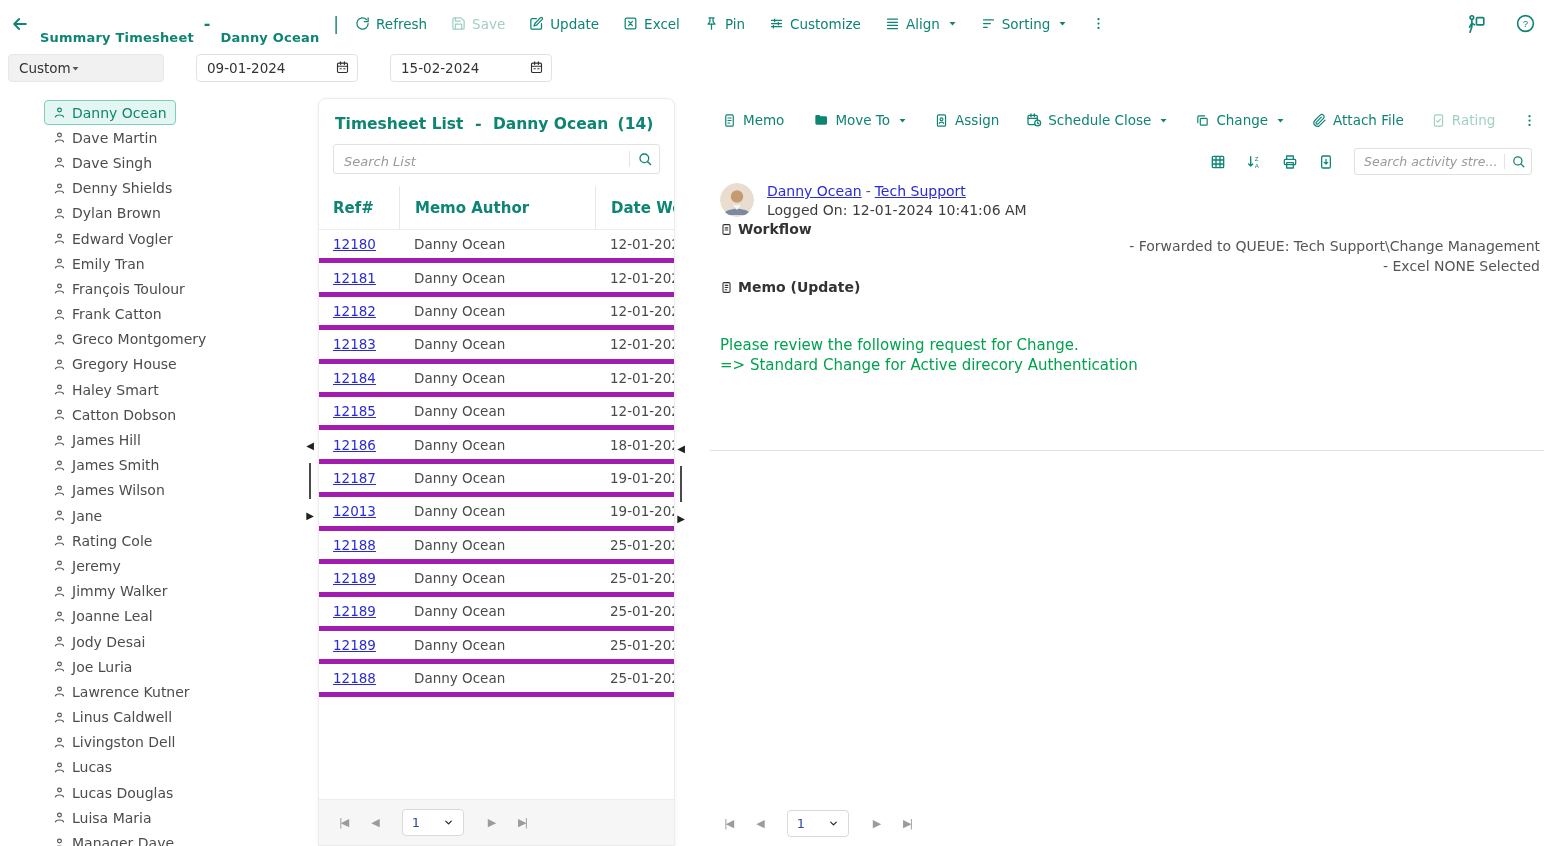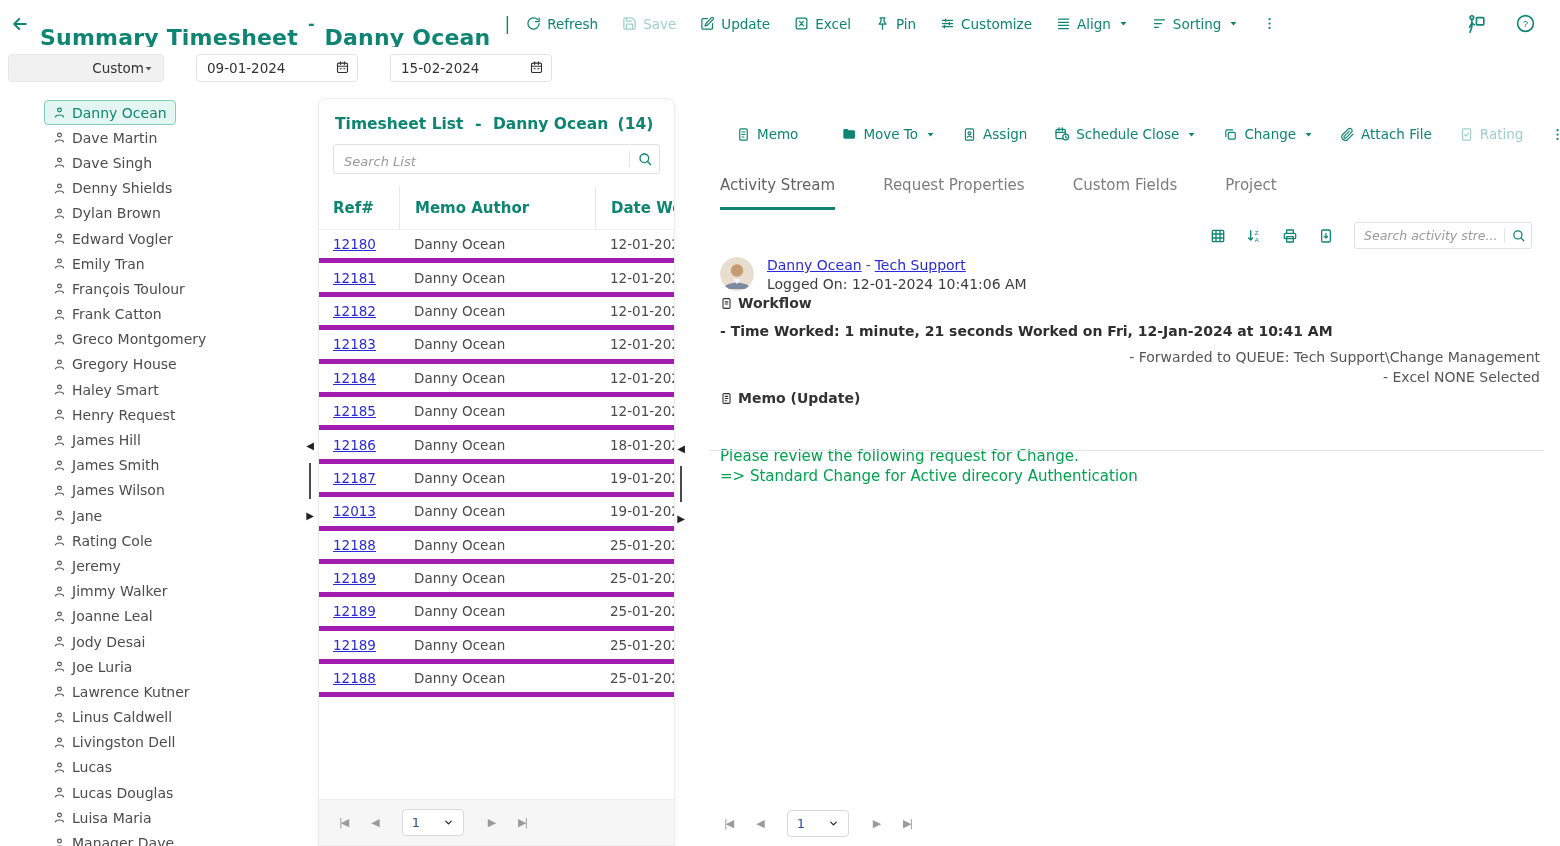--- a/index.html
+++ b/index.html
@@ -12,32 +12,32 @@
   }
   *{box-sizing:border-box;margin:0;padding:0;}
   html,body{width:1560px;height:846px;overflow:hidden;}
   body{font-family:"DejaVu Sans","Liberation Sans",sans-serif;background:#fff;position:relative;color:var(--txt);}
   svg{display:block;}
   .ic{flex:0 0 auto;}
 
   
   .topbar{position:absolute;top:0;left:0;right:0;height:47px;display:flex;align-items:center;padding:0 20px 0 10px;background:#fff;}
   .backbtn{color:var(--accent);cursor:pointer;margin-right:10px;}
-  .title,.subject{color:var(--accent);font-size:22px;font-weight:700;letter-spacing:.2px;margin-top:27px;}
+  .title,.subject{color:var(--accent);font-size:13px;font-weight:700;letter-spacing:.2px;margin-top:27px;}
   .tsep{color:var(--accent);font-size:16px;font-weight:700;margin:0 10px;}
   .tpipe{color:var(--accent);font-size:17px;margin:0 16px 0 14px;font-weight:400;}
   .tbtn{display:flex;align-items:center;gap:6px;color:var(--accent);font-size:13.5px;font-weight:500;margin-right:24px;cursor:pointer;white-space:nowrap;}
   .tbtn.disabled{color:var(--accent-pale);cursor:default;}
   .caret{margin-left:2px;}
   .kebab{color:var(--accent);margin-right:10px;cursor:pointer;}
   .top-right{margin-left:auto;display:flex;align-items:center;gap:28px;color:var(--accent);padding-right:4px;}
 
   
   .filterbar{position:absolute;top:47px;left:0;right:0;height:42px;display:flex;align-items:center;padding:0 8px;gap:32px;background:#fff;}
-  .fselect{width:156px;height:28px;background:#f1f1f2;border:1px solid #e7e7e7;border-radius:4px;display:flex;align-items:center;justify-content:flex-end;padding:0 10px;font-size:13.5px;color:#333;cursor:pointer;}
+  .fselect{width:156px;height:28px;background:#f1f1f2;border:1px solid #e7e7e7;border-radius:4px;display:flex;align-items:center;justify-content:flex-start;padding:0 10px;font-size:13.5px;color:#333;cursor:pointer;}
   .dinput{position:relative;width:162px;}
   .dinput input{width:100%;height:28px;border:1px solid #e2e2e2;border-radius:4px;padding:0 32px 0 10px;font-size:13.5px;color:#333;font-family:inherit;background:#fff;}
   .dinput .calico{position:absolute;right:8px;top:6px;color:#2f2f2f;}
 
   
   .left-panel{position:absolute;left:40px;top:100px;width:262px;bottom:0;overflow:hidden;}
   .user-item{display:flex;align-items:center;gap:6px;height:25.2px;padding:0 8px;margin-left:4px;color:#4c4c4c;font-size:14px;width:max-content;border:1px solid transparent;border-radius:4px;cursor:pointer;}
   .user-item .uic{color:#555;}
   .user-item.selected{background:#e4f6f1;border-color:#7fcebd;color:var(--accent);}
   .user-item.selected .uic{color:var(--accent);}
@@ -346,21 +346,21 @@
       <span class="uname">Haley Smart</span>
     </div>
 
     <div class="user-item">
       <span class="uic">
         <svg width="13" height="13" viewBox="0 0 24 24" fill="none" stroke="currentColor" stroke-width="2.2" stroke-linecap="round" stroke-linejoin="round">
           <circle cx="12" cy="7.5" r="3.5"></circle>
           <path d="M4.5 20c1.8-4.5 13.2-4.5 15 0"></path>
         </svg>
       </span>
-      <span class="uname">Henry Request</span>
+      <span class="uname">Catton Dobson</span>
     </div>
 
     <div class="user-item">
       <span class="uic">
         <svg width="13" height="13" viewBox="0 0 24 24" fill="none" stroke="currentColor" stroke-width="2.2" stroke-linecap="round" stroke-linejoin="round">
           <circle cx="12" cy="7.5" r="3.5"></circle>
           <path d="M4.5 20c1.8-4.5 13.2-4.5 15 0"></path>
         </svg>
       </span>
       <span class="uname">James Hill</span>
@@ -657,21 +657,21 @@
         </svg>
     </span>
     <span class="pgbtn">▶</span>
     <span class="pgbtn">▶|</span>
   </div>
 </div>
 
 <div class="right-panel">
 
   <div class="rtoolbar">
-    <span class="tbtn" style="margin:16px">
+    <span class="tbtn" style="margin:2px">
       <svg class="ic" width="15" height="15" viewBox="0 0 24 24" fill="none" stroke="currentColor" stroke-width="1.9" stroke-linecap="round">
           <rect x="6" y="3" width="12" height="18" rx="2"></rect>
           <path d="M9.5 8h5M9.5 12h5M9.5 16h3"></path>
         </svg>
       <span>Memo</span>
     </span>
     <span class="tbtn" style="margin:0">
       <svg class="ic" width="16" height="16" viewBox="0 0 24 24" fill="currentColor">
           <path d="M3.5 6.5a2 2 0 0 1 2-2h4l2 2h7.5a2 2 0 0 1 2 2v8.5a2 2 0 0 1-2 2h-13.5a2 2 0 0 1-2-2z"></path>
         </svg>
@@ -725,31 +725,20 @@
     </span>
     <span class="kebab" style="margin:0">
       <svg width="15" height="15" viewBox="0 0 24 24" fill="currentColor">
           <circle cx="12" cy="5" r="1.8"></circle>
           <circle cx="12" cy="12" r="1.8"></circle>
           <circle cx="12" cy="19" r="1.8"></circle>
         </svg>
     </span>
   </div>
 
-  <div class="rtabs">
-
-      <div class="tab active"><span>Activity Stream</span></div>
-
-      <div class="tab"><span>Request Properties</span></div>
-
-      <div class="tab"><span>Custom Fields</span></div>
-
-      <div class="tab"><span>Project</span></div>
-
-  </div>
 
   <div class="ricons">
     <span>
       <svg width="16" height="16" viewBox="0 0 24 24" fill="none" stroke="currentColor" stroke-width="2">
           <rect x="3.5" y="3.5" width="17" height="17" rx="1.5"></rect>
           <path d="M3.5 9h17M3.5 15h17M9 3.5v17M15 3.5v17"></path>
         </svg>
     </span>
     <span>
       <svg width="16" height="16" viewBox="0 0 24 24" fill="none" stroke="currentColor" stroke-width="2" stroke-linecap="round" stroke-linejoin="round">
@@ -801,21 +790,20 @@
     </div>
 
     <div class="iconline">
       <svg width="13" height="13" viewBox="0 0 24 24" fill="none" stroke="#333" stroke-width="2" stroke-linecap="round">
           <rect x="5.5" y="3" width="13" height="18" rx="2"></rect>
           <path d="M9.5 9h5M9.5 13h5"></path>
         </svg>
       <span>Workflow</span>
     </div>
 
-    <div class="tw">- Time Worked: 1 minute, 21 seconds Worked on Fri, 12-Jan-2024 at 10:41 AM</div>
     <div class="sub">- Forwarded to QUEUE: Tech Support\Change Management</div>
     <div class="sub">- Excel NONE Selected</div>
 
     <div class="iconline">
       <svg width="13" height="13" viewBox="0 0 24 24" fill="none" stroke="#333" stroke-width="2" stroke-linecap="round">
           <rect x="5.5" y="3" width="13" height="18" rx="2"></rect>
           <path d="M9.5 8h5M9.5 12h5M9.5 16h3"></path>
         </svg>
       <span>Memo (Update)</span>
     </div>

